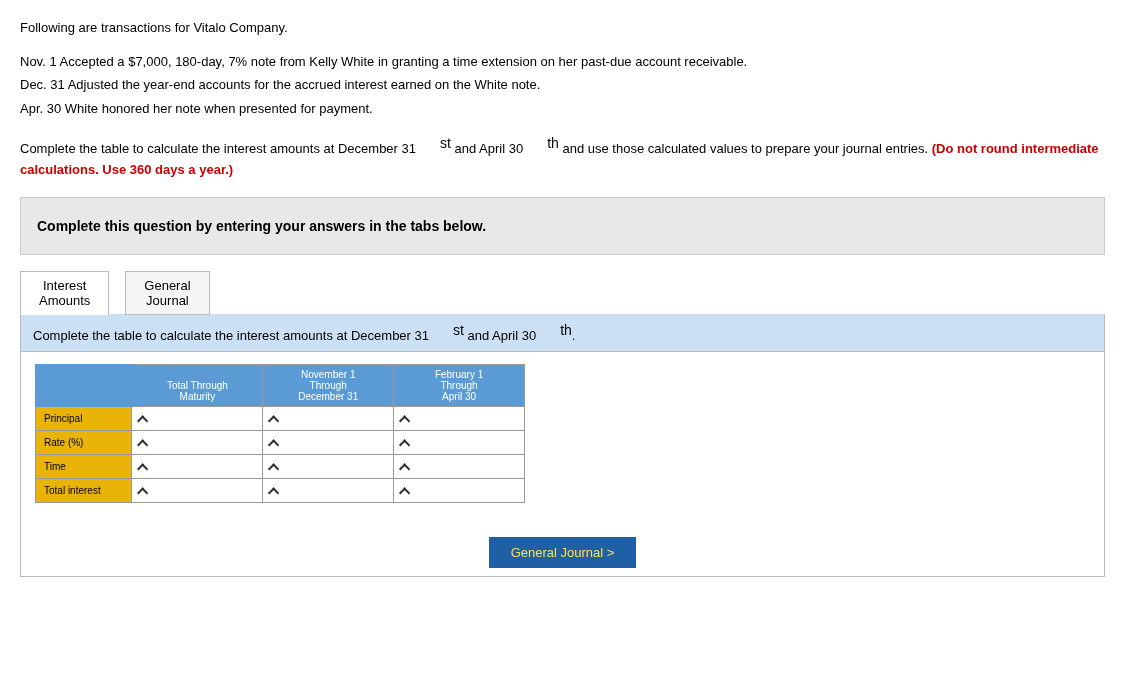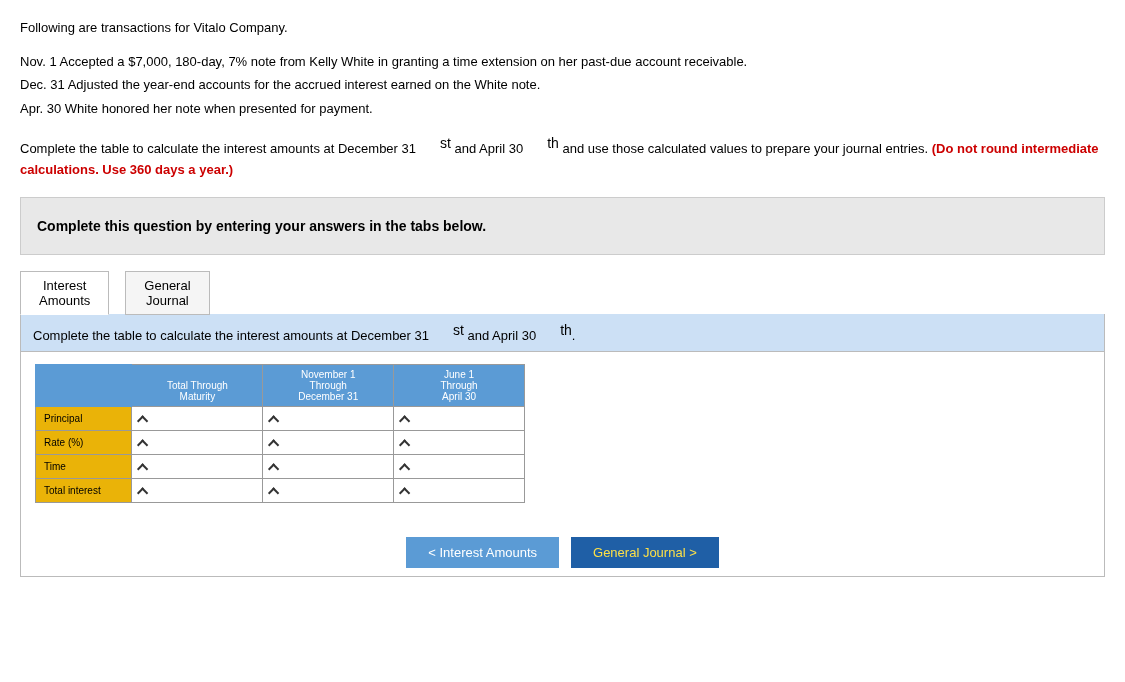--- a/index.html
+++ b/index.html
@@ -189,21 +189,21 @@
             <div>&nbsp;</div>
             <div>Total Through</div>
             <div>Maturity</div>
           </th>
           <th>
             <div>November 1</div>
             <div>Through</div>
             <div>December 31</div>
           </th>
           <th>
-            <div>June 1</div>
+            <div>February 1</div>
             <div>Through</div>
             <div>April 30</div>
           </th>
         </tr>
       </thead>
       <tbody>
         <tr>
           <td class="row-label">Principal</td>
           <td class="input-cell">
               <span class="input-indicator"></span>
@@ -249,16 +249,15 @@
             </td>
           <td class="input-cell">
               <span class="input-indicator"></span>
             </td>
         </tr>
       </tbody>
     </table>
   </div>
 
   <div class="nav-buttons">
-    <button class="nav-btn interest-btn">&lt; Interest Amounts</button>
     <button class="nav-btn general-btn">General Journal  &gt;</button>
   </div>
 </div>
 
 </body></html>

